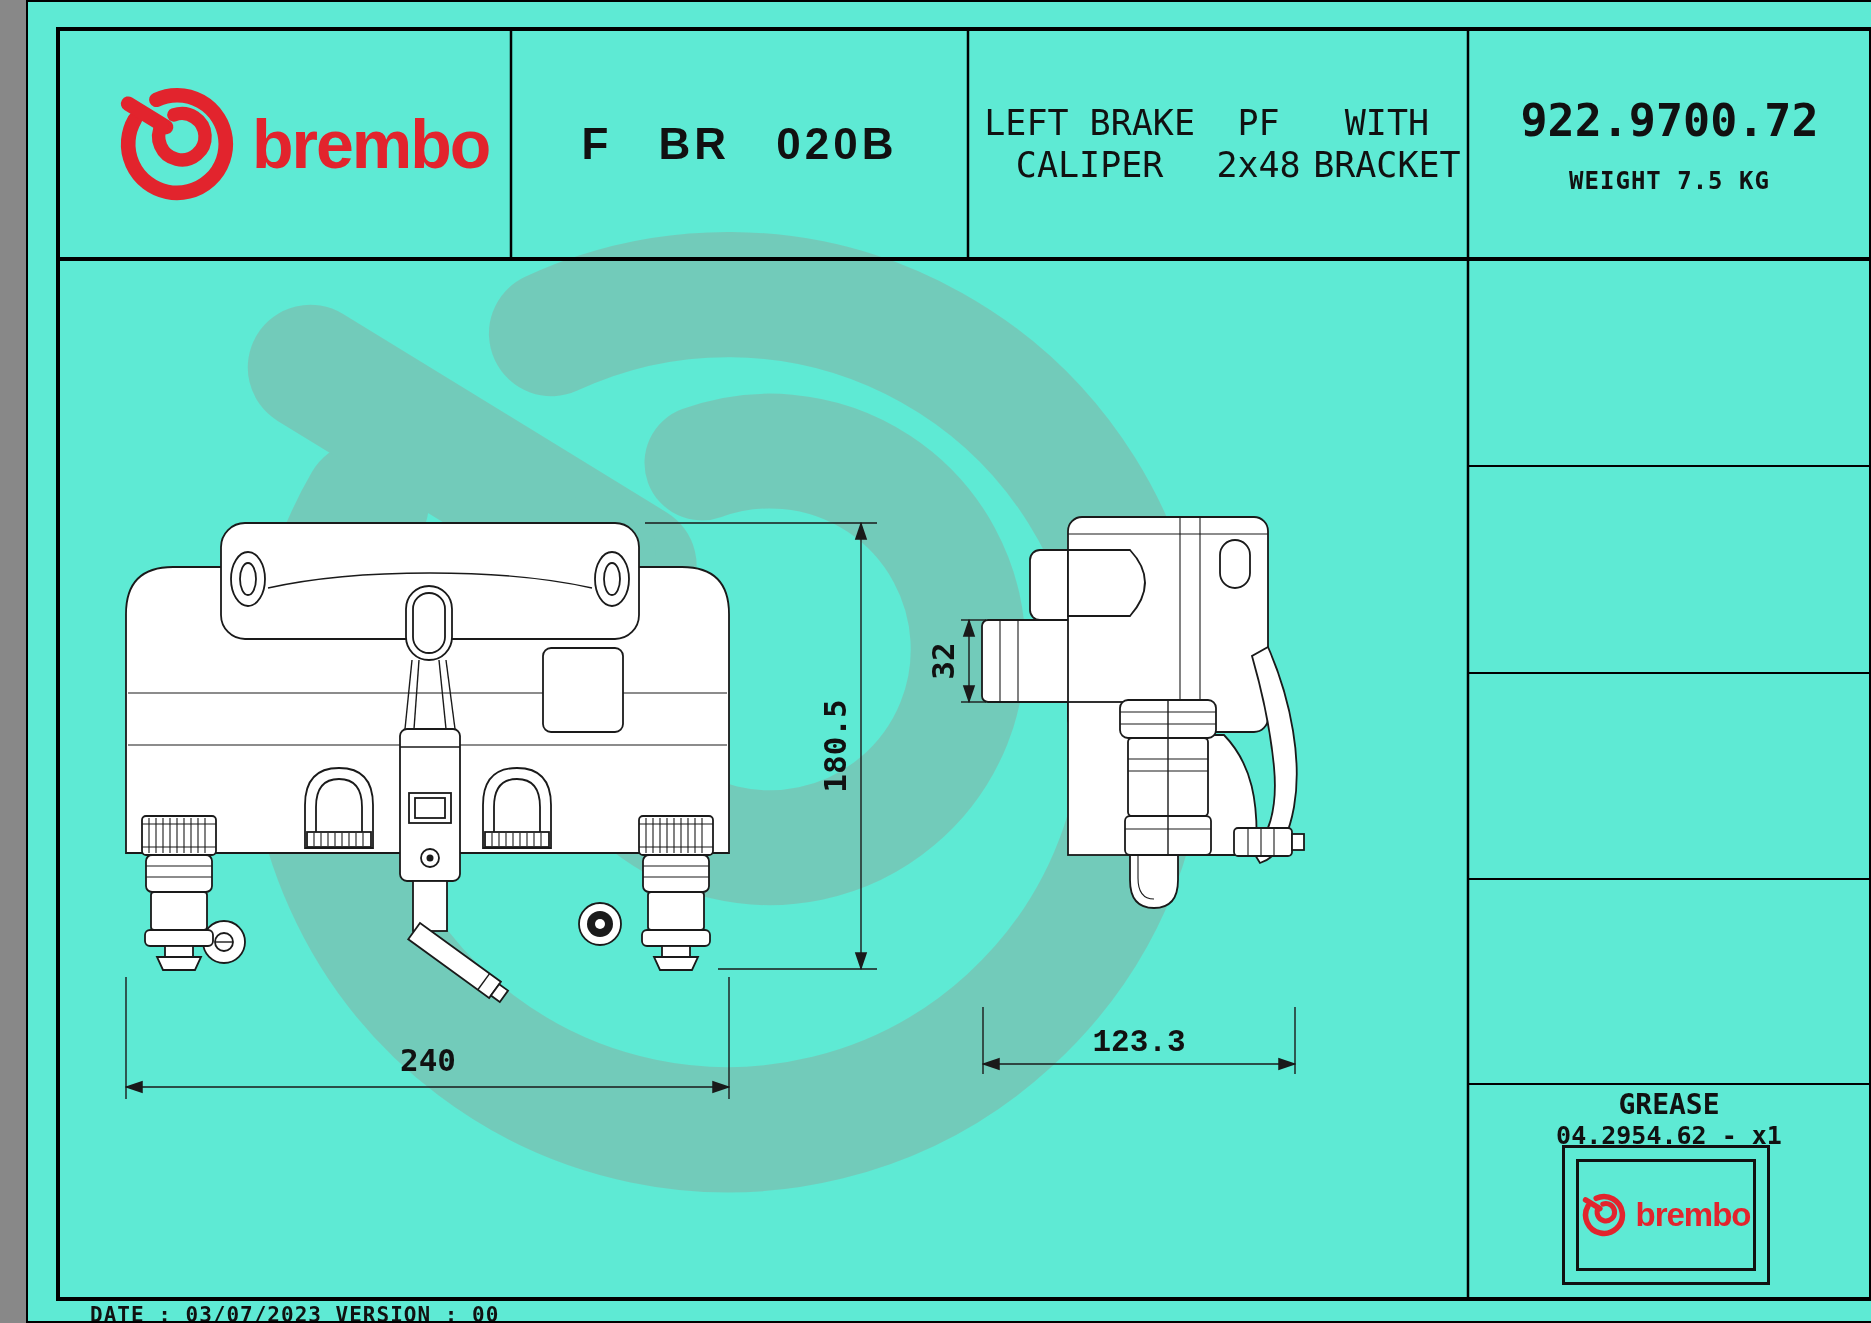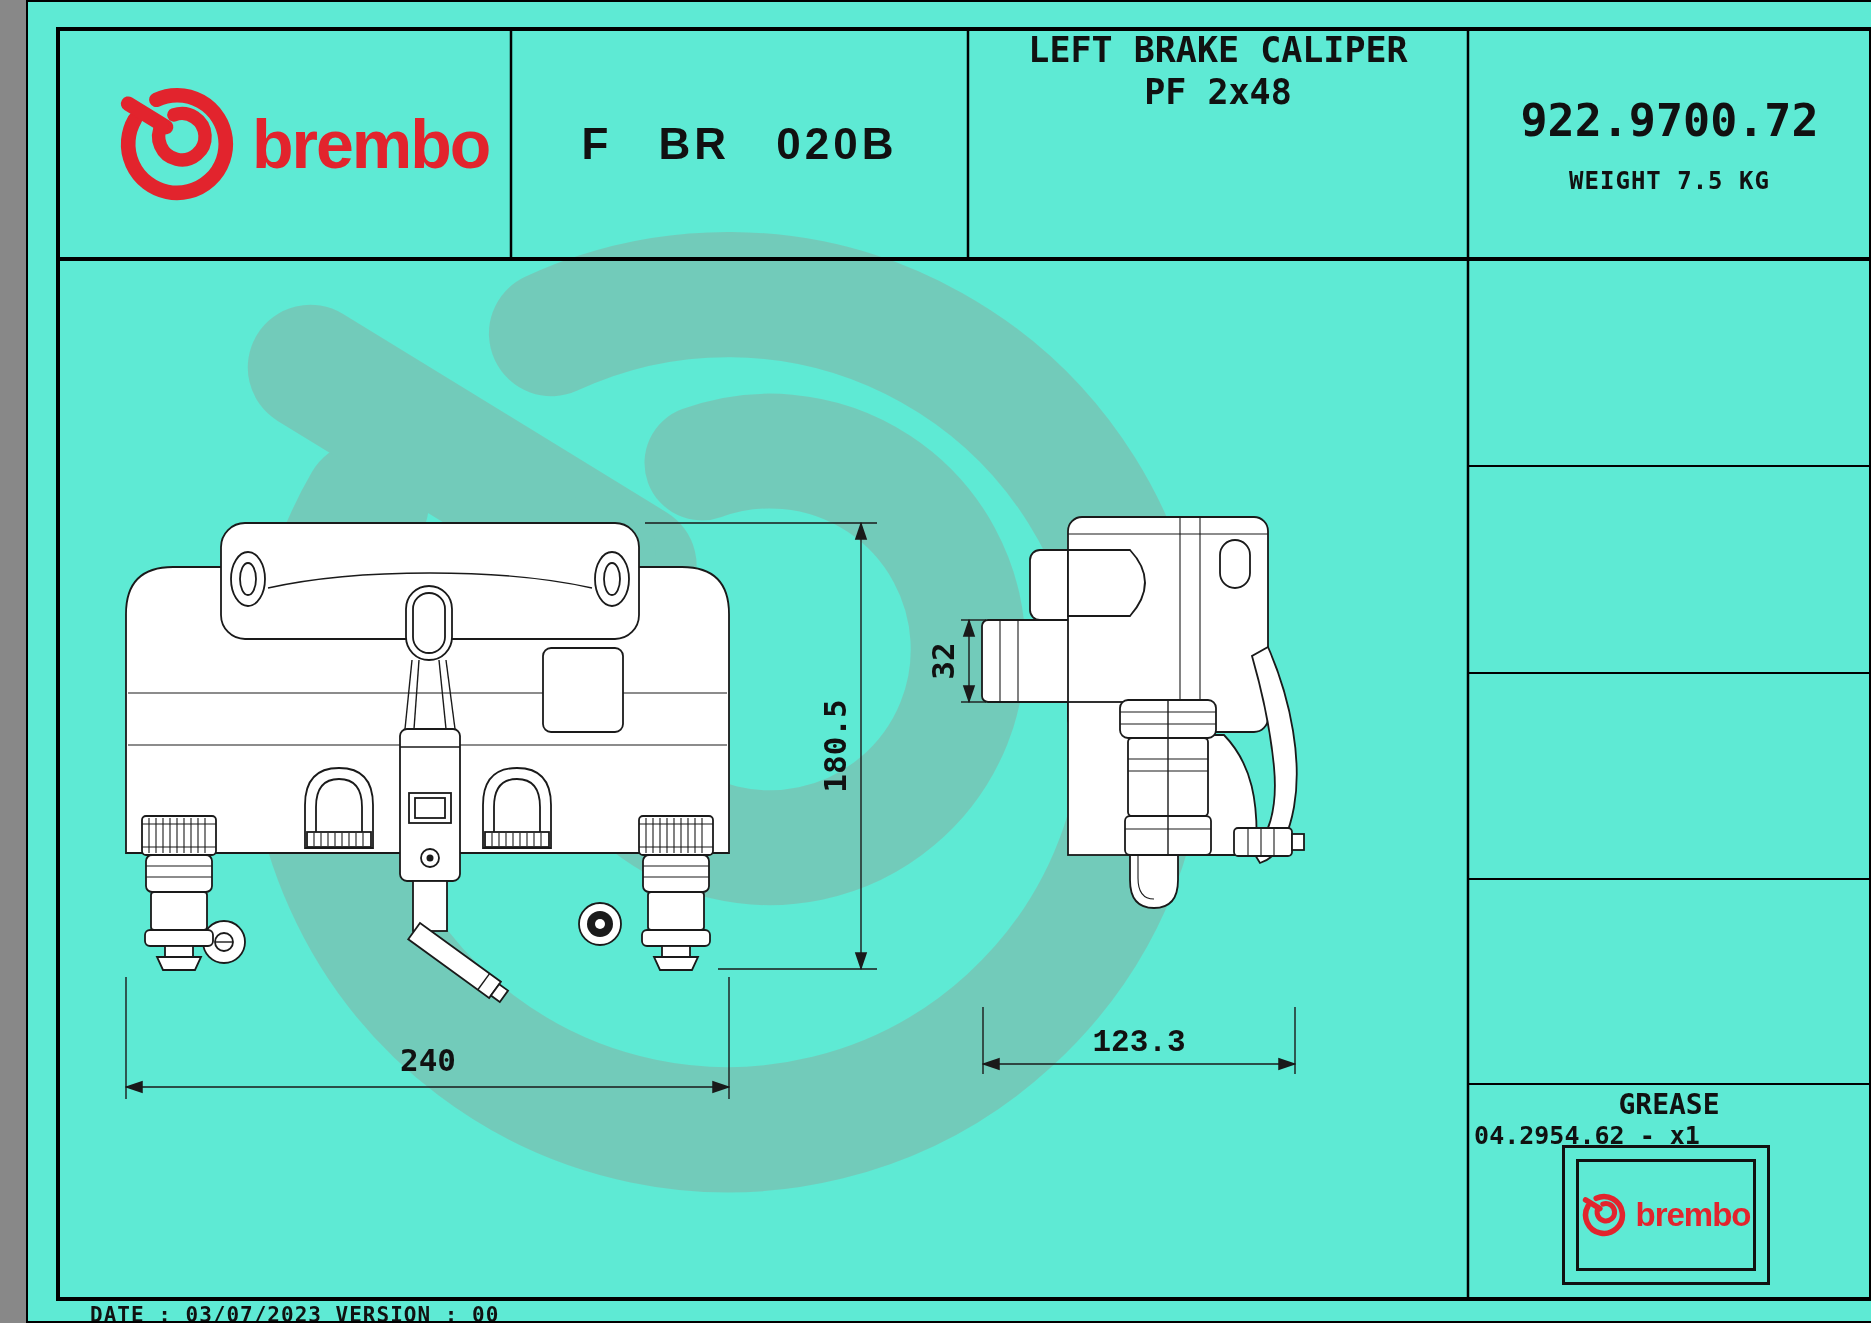--- a/index.html
+++ b/index.html
@@ -21,22 +21,22 @@
   .thin{fill:none;stroke:#1a1a1a;stroke-width:1.1;}
   .frame{fill:none;stroke:#000;}
   .dim{fill:none;stroke:#1a1a1a;stroke-width:1.4;}
   .brand-row{display:flex;align-items:center;gap:14px;}
   .word{font-family:"Liberation Sans", sans-serif;font-weight:bold;color:var(--brand-red);letter-spacing:-2px;}
   .word-lg{font-size:68px;}
   .word-sm{font-size:33px;letter-spacing:-1px;}
   .code-cell{display:flex;align-items:center;justify-content:center;
     font-family:"Liberation Sans", sans-serif;font-weight:bold;font-size:44px;
     letter-spacing:4px;word-spacing:30px;}
-  .desc-cell{display:flex;flex-direction:column;align-items:center;justify-content:flex-start;
-    font-weight:bold;font-size:35px;line-height:1.2;text-align:center;}
+  .desc-cell{display:flex;flex-direction:row;align-items:center;justify-content:center;
+    font-weight:normal;font-size:35px;line-height:1.2;text-align:center;}
   .pn-cell{display:flex;flex-direction:column;align-items:center;justify-content:center;gap:20px;text-align:center;}
   .pn-num{font-weight:bold;font-size:45px;}
   .pn-weight{font-weight:bold;font-size:24px;letter-spacing:1px;}
   .center-txt{text-align:center;font-weight:bold;}
   .dim-txt{font-weight:bold;font-size:31px;text-align:center;}
   .vdim{transform:rotate(-90deg);}
   .grease-box{border:3px solid #111;box-sizing:border-box;padding:11px;}
   .grease-box-inner{width:100%;height:100%;border:3px solid #111;box-sizing:border-box;
     display:flex;align-items:center;justify-content:center;gap:8px;}
   .date-line{font-weight:bold;font-size:21px;letter-spacing:1px;}
@@ -237,34 +237,35 @@
         <use href="#brembo-mark"></use>
       </svg>
     <span class="word word-lg">brembo</span>
   </div>
 
   <div class="abs code-cell" style="left:483px;top:27px;width:457px;height:230px;">F BR 020B</div>
 
   <div class="abs desc-cell" style="left:940px;top:27px;width:500px;height:230px;">
     <span>LEFT BRAKE CALIPER</span>
     <span>PF 2x48</span>
+    <span>WITH BRACKET</span>
   </div>
 
   <div class="abs pn-cell" style="left:1440px;top:27px;width:403px;height:230px;">
     <span class="pn-num">922.9700.72</span>
     <span class="pn-weight">WEIGHT 7.5 KG</span>
   </div>
 
   <div class="abs dim-txt" style="left:330px;top:1040px;width:140px;">240</div>
   <div class="abs dim-txt vdim" style="left:736px;top:727px;width:140px;height:34px;">180.5</div>
   <div class="abs dim-txt vdim" style="left:878px;top:643px;width:70px;height:32px;">32</div>
   <div class="abs dim-txt" style="left:1041px;top:1023px;width:140px;font-family:Liberation Mono, monospace;">123.3</div>
 
   <div class="abs center-txt" style="left:1441px;top:1086px;width:400px;font-size:28px;">GREASE</div>
-  <div class="abs center-txt" style="left:1359px;top:1119px;width:400px;font-size:25px;">04.2954.62 - x1</div>
+  <div class="abs center-txt" style="left:1441px;top:1119px;width:400px;font-size:25px;">04.2954.62 - x1</div>
   <div class="abs grease-box" style="left:1534px;top:1143px;width:208px;height:140px;">
     <div class="grease-box-inner">
       <svg width="46" height="46" viewBox="0 0 200 200" style="color:var(--brand-red);">
           <use href="#brembo-mark"></use>
         </svg>
       <span class="word word-sm">brembo</span>
     </div>
   </div>
 
   <div class="abs date-line" style="left:62px;top:1301px;">DATE : 03/07/2023 VERSION : 00</div>

